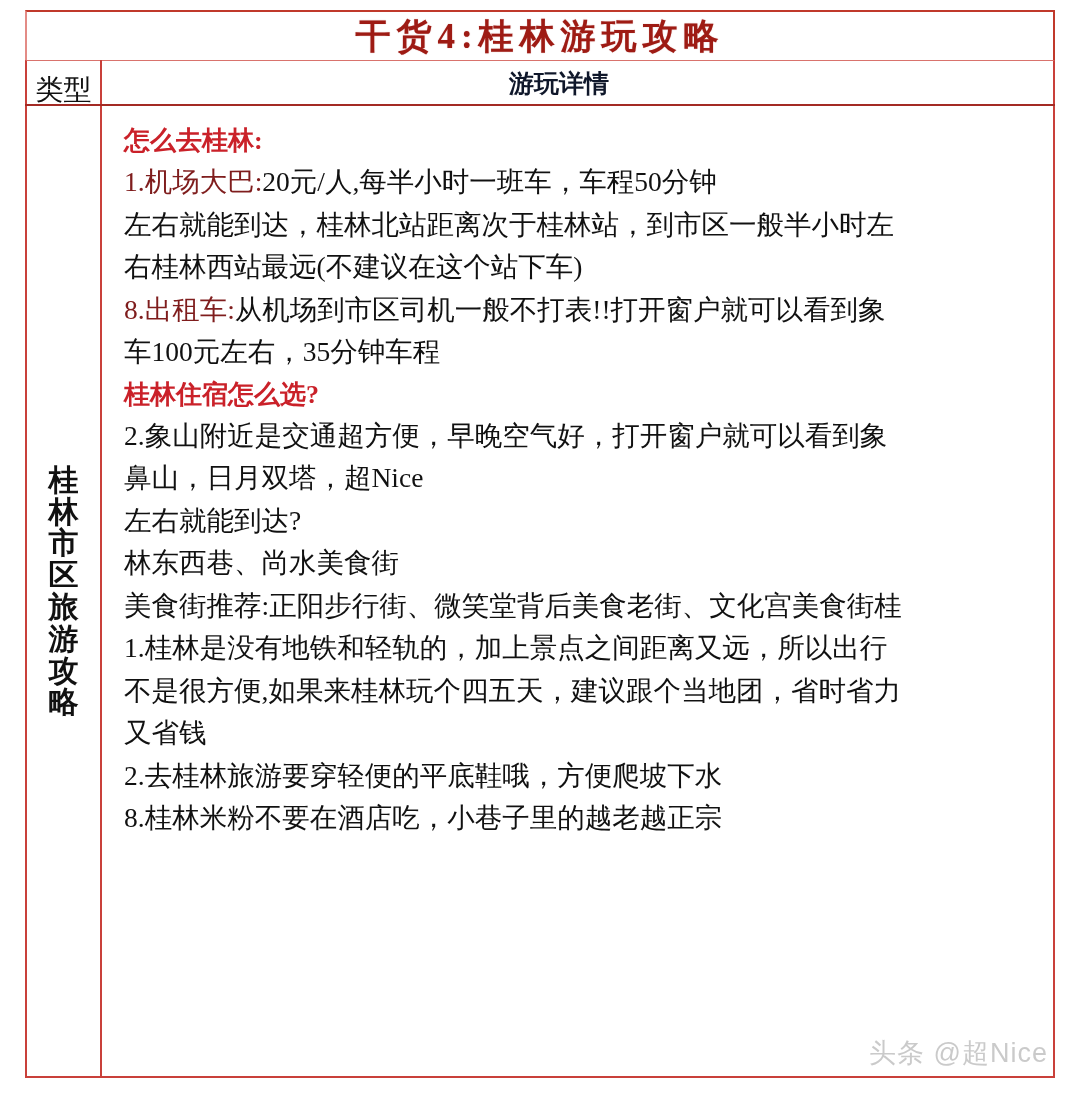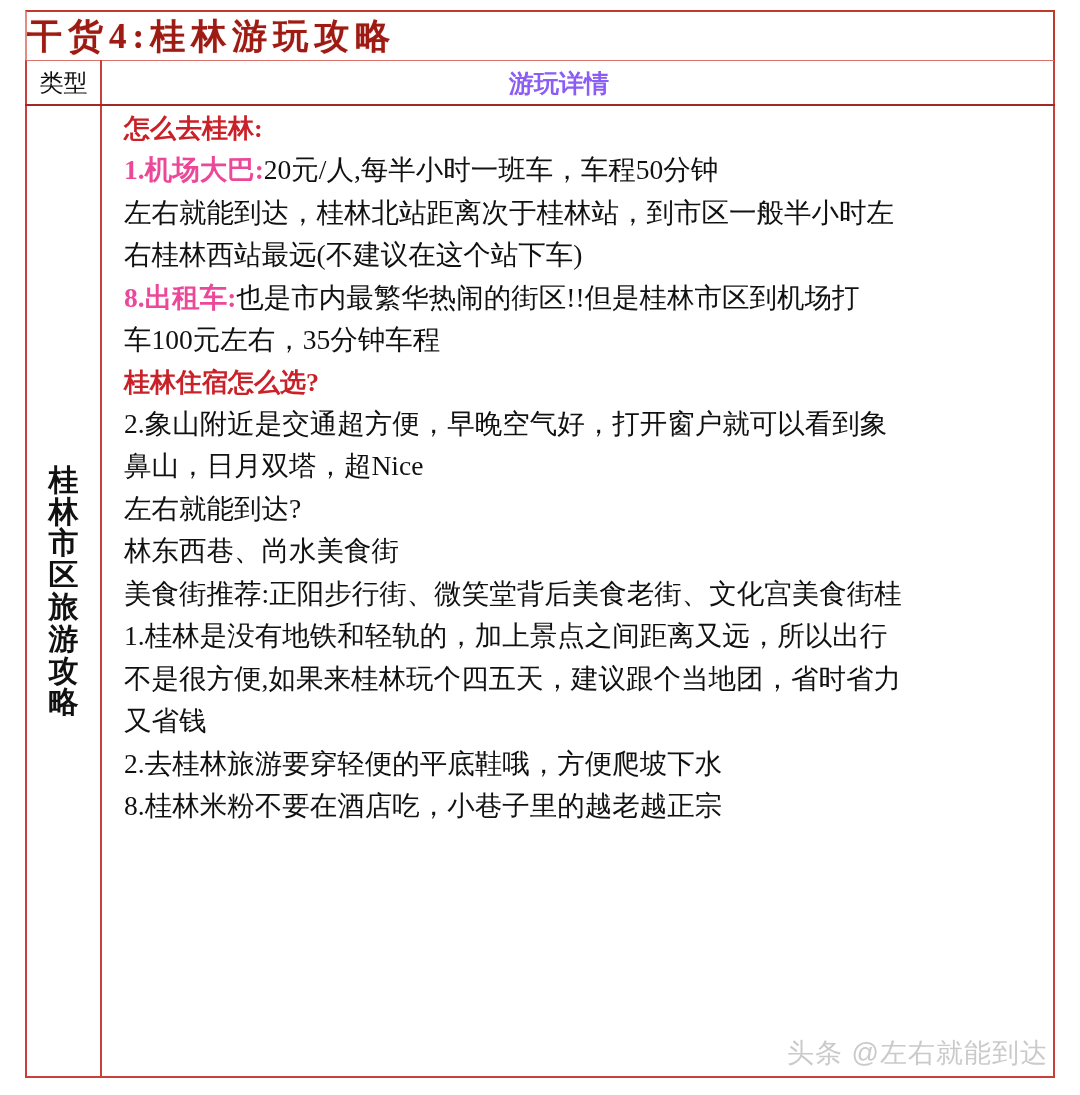--- a/index.html
+++ b/index.html
@@ -29,21 +29,21 @@
     left: 25px;
     top: 10px;
     width: 1030px;
     height: 50px;
     border-top: 2px solid #c0392b;
     border-left: 2px solid #e38b86;
     border-right: 2px solid #c0392b;
     box-sizing: border-box;
     display: flex;
     align-items: center;
-    justify-content: flex-start;
+    justify-content: center;
   }
   .title-text {
     color: #9e1b14;
     font-size: 35px;
     font-weight: bold;
     letter-spacing: 6px;
     font-family: "Liberation Serif", "DejaVu Serif", serif;
     white-space: nowrap;
     text-shadow: 0 0 1px rgba(158,27,20,0.45);
   }
@@ -73,40 +73,40 @@
     top: 104px;
     width: 1030px;
     height: 0;
     border-top: 2.5px solid #a32a24;
   }
 
   
   .hdr-type {
     position: absolute;
     left: 27px;
-    top: 62px;
+    top: 69px;
     width: 73px;
     height: 42px;
     display: flex;
     align-items: center;
     justify-content: center;
     color: #101010;
-    font-size: 24px;
+    font-size: 28px;
     font-family: "Liberation Serif", "DejaVu Serif", serif;
   }
   .hdr-detail {
     position: absolute;
     left: 102px;
     top: 62px;
     width: 914px;
     height: 42px;
     display: flex;
     align-items: center;
     justify-content: center;
-    color: #8b5cf6;
+    color: #0f172a;
     font-size: 25px;
     font-weight: bold;
     font-family: "Liberation Serif", "DejaVu Serif", serif;
   }
 
   
   .vert-label {
     position: absolute;
     left: 27px;
     top: 104px;
@@ -128,40 +128,40 @@
     font-weight: bold;
     color: #111;
     font-family: "Liberation Serif", "DejaVu Serif", serif;
     line-height: 1.06;
   }
 
   
   .content {
     position: absolute;
     left: 124px;
-    top: 108px;
+    top: 120px;
     width: 920px;
   }
   .line {
     font-size: 27.5px;
     line-height: 42.5px;
     color: #111111;
     font-family: "Liberation Serif", "DejaVu Serif", serif;
     white-space: nowrap;
     letter-spacing: 0px;
   }
   .line.head-red {
     color: #ca2129;
     font-weight: bold;
     font-size: 26px;
     line-height: 41px;
   }
   .lbl-green {
-    color: #ec4899;
-    font-weight: bold;
+    color: #7f1d1d;
+    font-weight: normal;
   }
   .txt-black {
     color: #111111;
     font-weight: normal;
   }
 
   
   .watermark {
     position: absolute;
     right: 32px;
@@ -201,30 +201,30 @@
         <span>攻</span>
         <span>略</span>
       </div>
   </div>
 
   <div class="content" id="content-body">
       <div class="line head-red">怎么去桂林:</div>
       <div class="line"><span class="lbl-green">1.机场大巴:</span><span class="txt-black">20元/人,每半小时一班车，车程50分钟</span></div>
       <div class="line">左右就能到达，桂林北站距离次于桂林站，到市区一般半小时左</div>
       <div class="line">右桂林西站最远(不建议在这个站下车)</div>
-      <div class="line"><span class="lbl-green">8.出租车:</span><span class="txt-black">也是市内最繁华热闹的街区!!但是桂林市区到机场打</span></div>
+      <div class="line"><span class="lbl-green">8.出租车:</span><span class="txt-black">从机场到市区司机一般不打表!!打开窗户就可以看到象</span></div>
       <div class="line">车100元左右，35分钟车程</div>
       <div class="line head-red">桂林住宿怎么选?</div>
       <div class="line">2.象山附近是交通超方便，早晚空气好，打开窗户就可以看到象</div>
       <div class="line">鼻山，日月双塔，超Nice</div>
       <div class="line">左右就能到达?</div>
       <div class="line">林东西巷、尚水美食街</div>
       <div class="line">美食街推荐:正阳步行街、微笑堂背后美食老街、文化宫美食街桂</div>
       <div class="line">1.桂林是没有地铁和轻轨的，加上景点之间距离又远，所以出行</div>
       <div class="line">不是很方便,如果来桂林玩个四五天，建议跟个当地团，省时省力</div>
       <div class="line">又省钱</div>
       <div class="line">2.去桂林旅游要穿轻便的平底鞋哦，方便爬坡下水</div>
       <div class="line">8.桂林米粉不要在酒店吃，小巷子里的越老越正宗</div>
     </div>
 
-  <div class="watermark">头条 @左右就能到达</div>
+  <div class="watermark">头条 @超Nice</div>
 
 </div>
 
 </body></html>

